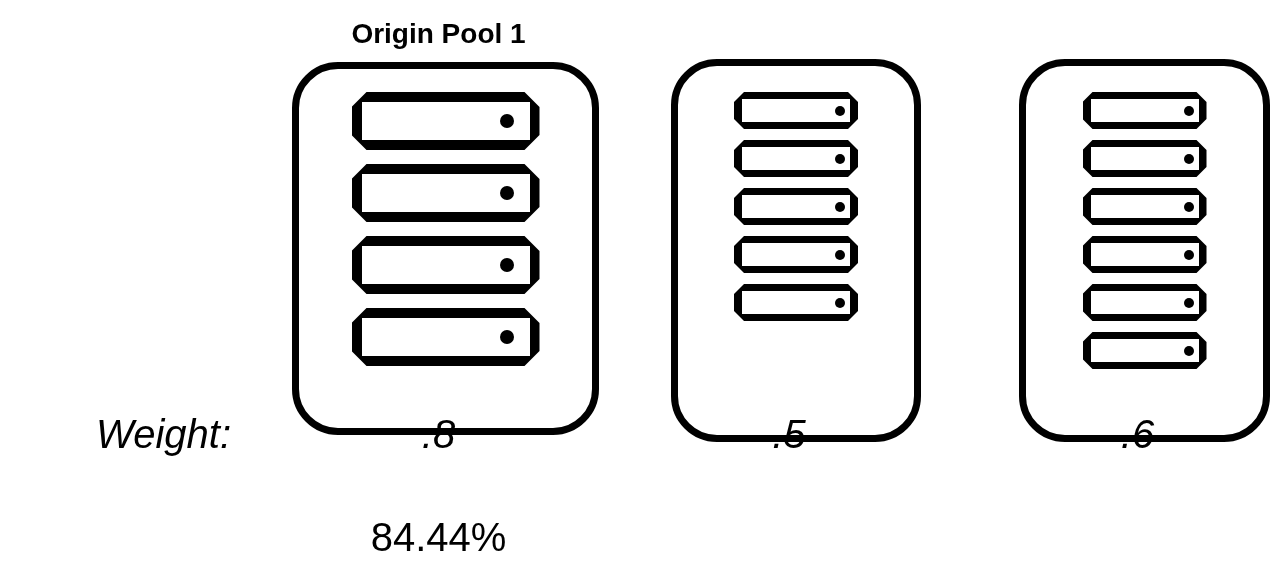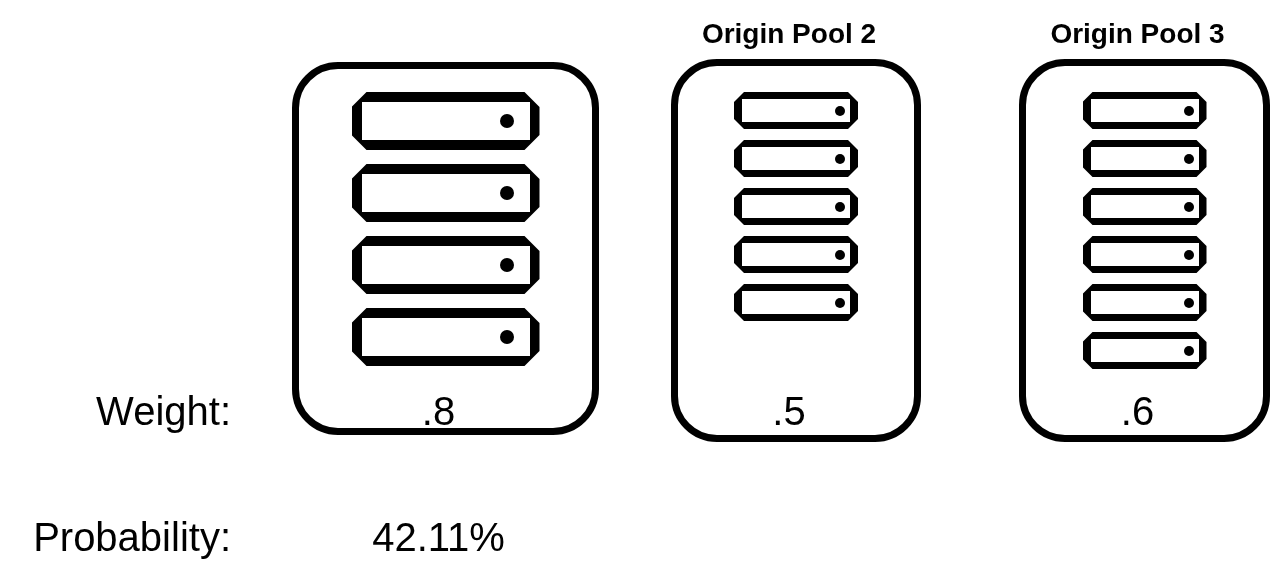--- a/index.html
+++ b/index.html
@@ -95,33 +95,32 @@
     line-height: 1.2;
     white-space: nowrap;
   }
   .row-value {
     position: absolute;
     text-align: center;
     font-size: 40px;
     line-height: 1.2;
     white-space: nowrap;
   }
-  .row-weight { top: 387px; }
+  .row-weight { top: 410px; font-style: italic; }
   .row-prob   { top: 513px; }
   .col1 { left: 292px; width: 293px; }
   .col2 { left: 671px; width: 236px; }
   .col3 { left: 1019px; width: 237px; }
 </style>
 </head>
 <body>
 
 <div class="canvas">
 
-  <div class="pool-title t2">Origin Pool 2</div>
-  <div class="pool-title t3">Origin Pool 3</div>
+  <div class="pool-title t1">Origin Pool 1</div>
 
   <div class="pool-box b1">
       <div class="server">
         <span class="dot"></span>
       </div>
       <div class="server">
         <span class="dot"></span>
       </div>
       <div class="server">
         <span class="dot"></span>
@@ -166,16 +165,15 @@
       <div class="server">
         <span class="dot"></span>
       </div>
     </div>
 
   <div class="row-label row-weight">Weight:</div>
   <div class="row-value row-weight col1">.8</div>
   <div class="row-value row-weight col2">.5</div>
   <div class="row-value row-weight col3">.6</div>
 
-  <div class="row-label row-prob">Probability:</div>
-  <div class="row-value row-prob col1">42.11%</div>
+  <div class="row-value row-prob col1">84.44%</div>
 
 </div>
 
 </body></html>

